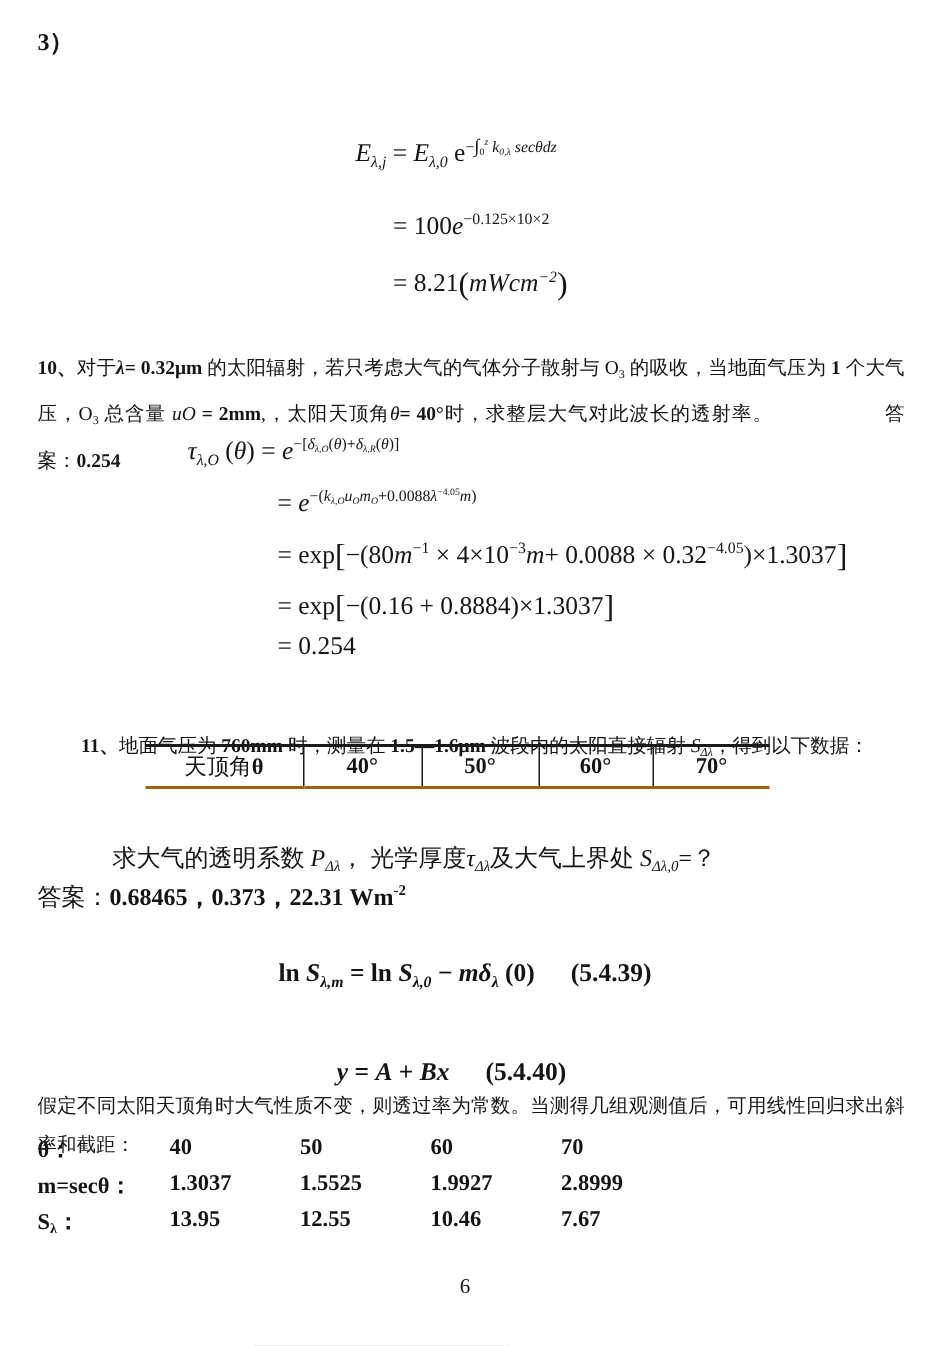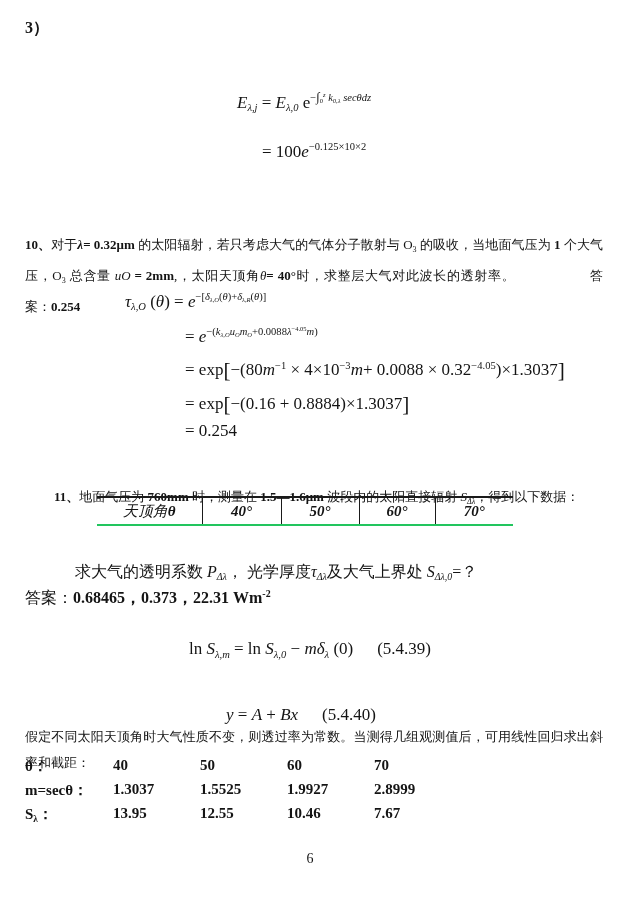--- a/index.html
+++ b/index.html
@@ -28,43 +28,44 @@
   #ft1{left:125px;top:291px;}
   #ft2{left:185px;top:325px;}
   #ft3{left:185px;top:358px;}
   #ft4{left:185px;top:392px;}
   #ft5{left:185px;top:421px;}
   #p11{left:22px;top:472px;width:592px;line-height:24px;margin-left:32px;}
   .ztable{position:absolute;left:97px;top:496px;border-collapse:collapse;font-size:15px;
     table-layout:fixed;border-top:2px solid #1a1a1a;border-bottom:2px solid #1a1a1a;}
   .ztable td{border-left:1px solid #1a1a1a;text-align:center;height:26px;padding:0;overflow:hidden;}
   .ztable td:first-child{border-left:none;}
-  .ztable tr:first-child td{border-bottom:2px solid #22c55e;font-style:italic;}
+  .ztable tr:first-child td{border-bottom:2px solid #a16207;}
   .ztable .num{font-weight:bold;}
   .line{position:absolute;font-size:16px;white-space:pre;}
   #q1{left:75px;top:562px;}
   #ans{left:25px;top:588px;}
   #note{left:25px;top:612px;}
-  .cformula{position:absolute;font-size:17px;white-space:pre;text-align:center;}
+  .cformula{position:absolute;font-size:17px;white-space:pre;text-align:center;font-weight:bold;}
   #f539{left:0;top:639px;width:620px;}
   #f540{left:0;top:705px;width:560px;margin-left:21px;}
   #p2{left:25px;top:711px;width:578px;}
   .dlist{position:absolute;left:25px;top:757px;font-size:15px;font-weight:bold;}
   .drow{display:grid;grid-template-columns:88px 87px 87px 87px 87px;height:24px;align-items:start;}
   .pnum{position:absolute;left:0;top:851px;width:620px;text-align:center;font-size:14px;}
 </style>
 </head>
 <body>
 
 <div class="page">
 
   <div class="sec3">3）</div>
 
   <div class="fline" id="fe1"><span class="rs-i">E</span><span class="rs-i rs-sub">λ,j</span><span> = </span><span class="rs-i">E</span><span class="rs-i rs-sub">λ,0</span><span> e</span><span class="rs-sup"><span>−</span><span class="rs-int">∫</span><span class="rs-sub">0</span><span class="rs-i rs-sup">z</span><span class="rs-i"> k</span><span class="rs-i rs-sub">0,λ</span><span class="rs-i"> secθ</span><span class="rs-i">dz</span></span></div>
   <div class="fline" id="fe2"><span>= 100</span><span class="rs-i">e</span><span class="rs-sup">−0.125×10×2</span></div>
+  <div class="fline" id="fe3"><span>= 8.21</span><span class="rs-big">(</span><span class="rs-i">mWcm</span><span class="rs-i rs-sup">−2</span><span class="rs-big">)</span></div>
 
   <p class="para" id="p10"><span class="rs-b">10、</span><span>对于</span><span class="rs-bi">λ</span><span class="rs-b">= 0.32μm</span><span> 的太阳辐射，若只考虑大气的气体分子散射与 O</span><span class="rs-sub">3</span><span> 的吸收，当地面气压为 </span><span class="rs-b">1</span><span> 个大气压，O</span><span class="rs-sub">3</span><span> 总含量 </span><span class="rs-i">uO</span><span class="rs-b"> = 2mm</span><span>,，太阳天顶角</span><span class="rs-i">θ</span><span class="rs-b">= 40°</span><span>时，求整层大气对此波长的透射率。</span><span class="rs-gap"></span><span>答案：</span><span class="rs-b">0.254</span></p>
 
   <div class="fline" id="ft1"><span class="rs-i">τ</span><span class="rs-i rs-sub">λ,O</span><span> (</span><span class="rs-i">θ</span><span>) = </span><span class="rs-i">e</span><span class="rs-sup"><span>−[</span><span class="rs-i">δ</span><span class="rs-i rs-sub">λ,O</span><span>(</span><span class="rs-i">θ</span><span>)+</span><span class="rs-i">δ</span><span class="rs-i rs-sub">λ,R</span><span>(</span><span class="rs-i">θ</span><span>)]</span></span></div>
   <div class="fline" id="ft2"><span>= </span><span class="rs-i">e</span><span class="rs-sup"><span>−(</span><span class="rs-i">k</span><span class="rs-i rs-sub">λ,O</span><span class="rs-i">u</span><span class="rs-i rs-sub">O</span><span class="rs-i">m</span><span class="rs-i rs-sub">O</span><span>+0.0088</span><span class="rs-i">λ</span><span class="rs-sup">−4.05</span><span class="rs-i">m</span><span>)</span></span></div>
   <div class="fline" id="ft3"><span>= exp</span><span class="rs-big">[</span><span>−</span><span>(</span><span>80</span><span class="rs-i">m</span><span class="rs-sup">−1</span><span> × 4×10</span><span class="rs-sup">−3</span><span class="rs-i">m</span><span>+ 0.0088 × 0.32</span><span class="rs-sup">−4.05</span><span>)</span><span>×1.3037</span><span class="rs-big">]</span></div>
   <div class="fline" id="ft4"><span>= exp</span><span class="rs-big">[</span><span>−</span><span>(0.16 + 0.8884)×1.3037</span><span class="rs-big">]</span></div>
   <div class="fline" id="ft5"><span>= 0.254</span></div>
 
   <p class="para" id="p11"><span class="rs-b">11、</span><span>地面气压为 </span><span class="rs-b">760mm</span><span> 时，测量在 </span><span class="rs-b">1.5—1.6μm</span><span> 波段内的太阳直接辐射 </span><span class="rs-i">S</span><span class="rs-i rs-sub">Δλ</span><span>，得到以下数据：</span></p>

